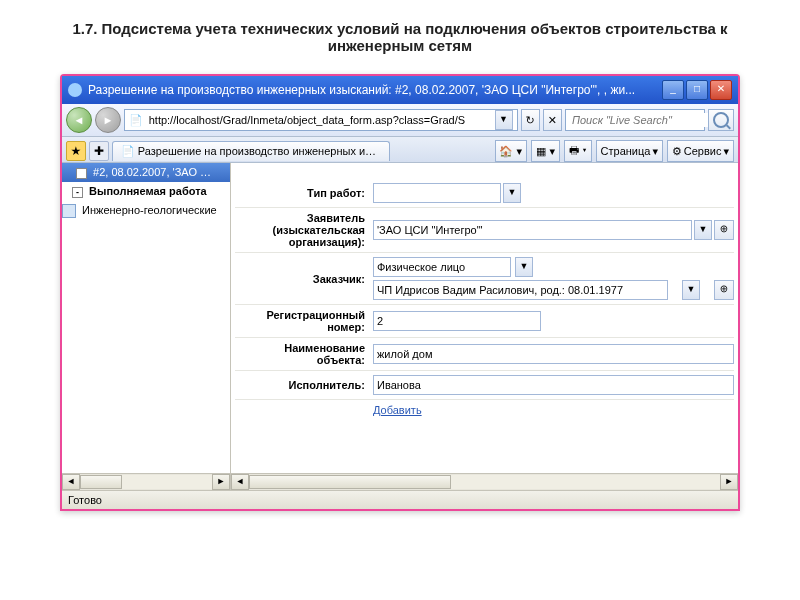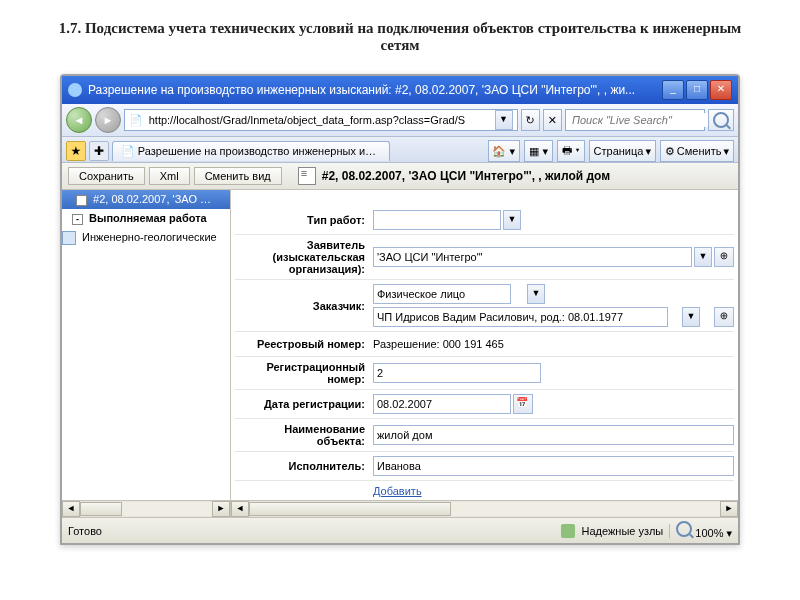--- a/index.html
+++ b/index.html
@@ -10,25 +10,24 @@
   width: 800px;
   height: 600px;
   overflow: hidden;
 }
 .page-title {
   text-align: center;
   font-size: 15px;
   font-weight: bold;
   padding: 20px 40px 10px;
   color: #222;
-  font-family: Liberation Serif, serif;
 }
 .browser-window {
   margin: 10px 60px 0;
-  border: 2px solid #a3a3a3;
+  border: 2px solid #ec4899;
   border-radius: 4px 4px 0 0;
   background: #ece9d8;
   box-shadow: 0 2px 6px rgba(0,0,0,0.2);
 }
 .title-bar {
   background: linear-gradient(to bottom, #3a78e6, #2254c9);
   color: #fff;
   padding: 4px 6px;
   display: flex;
   align-items: center;
@@ -232,33 +231,24 @@
     <div class="fav-btn" style="background:#e8ecf5;border-color:#a8b8d4">✚</div>
     <div class="tab">
       <span>📄</span>
       <span>Разрешение на производство инженерных изыска...</span>
     </div>
     <div class="tb-right">
       <div class="small-btn">🏠 ▾</div>
       <div class="small-btn">▦ ▾</div>
       <div class="small-btn">🖶 ▾</div>
       <div class="small-btn"><span>Страница</span> ▾</div>
-      <div class="small-btn">⚙ <span>Сменить</span> ▾</div>
-    </div>
-  </div>
-
-  <div class="toolbar2">
-    <button class="app-btn">Сохранить</button>
-    <button class="app-btn">Xml</button>
-    <button class="app-btn">Сменить вид</button>
-    <div class="doc-title">
-      <span class="doc-icon"></span>
-      <span>#2, 08.02.2007, 'ЗАО ЦСИ "Интегро"', , жилой дом</span>
-    </div>
-  </div>
+      <div class="small-btn">⚙ <span>Сервис</span> ▾</div>
+    </div>
+  </div>
+
 
   <div class="content-row">
     <div class="tree-pane">
       <div class="tree-header">
         <span class="tree-exp">-</span>
         <span>#2, 08.02.2007, 'ЗАО ЦСИ</span>
       </div>
       <div class="tree-item bold">
         <span class="tree-exp">-</span>
         <span>Выполняемая работа</span>
@@ -281,48 +271,35 @@
         <div class="form-label">Заявитель (изыскательская организация):</div>
         <div class="form-ctrl">
           <input type="text" value="'ЗАО ЦСИ &quot;Интегро&quot;'" style="">
           <div class="combo-btn">▼</div>
           <div class="icon-btn">⊕</div>
         </div>
       </div>
       <div class="form-row">
         <div class="form-label">Заказчик:</div>
         <div class="form-ctrl" style="flex-direction:column;align-items:stretch;gap:3px">
-          <div style="display:flex;gap:16px">
+          <div style="display:flex;gap:4px">
             <input type="text" style="width: 130px; flex: 0 0 auto;" value="Физическое лицо">
             <div class="combo-btn">▼</div>
           </div>
           <div style="display:flex;gap:14px">
             <input type="text" value="ЧП Идрисов Вадим Расилович, род.: 08.01.1977" style="">
             <div class="combo-btn">▼</div>
             <div class="icon-btn">⊕</div>
           </div>
         </div>
       </div>
       <div class="form-row">
-        <div class="form-label">Реестровый номер:</div>
-        <div class="form-ctrl">
-            <span class="static-text">Разрешение: 000 191 465</span>
-          </div>
-      </div>
-      <div class="form-row">
         <div class="form-label">Регистрационный номер:</div>
         <div class="form-ctrl">
           <input type="text" style="width: 160px; flex: 0 0 auto;" value="2">
-        </div>
-      </div>
-      <div class="form-row">
-        <div class="form-label">Дата регистрации:</div>
-        <div class="form-ctrl">
-          <input type="text" style="width: 130px; flex: 0 0 auto;" value="08.02.2007">
-          <div class="icon-btn">📅</div>
         </div>
       </div>
       <div class="form-row">
         <div class="form-label">Наименование объекта:</div>
         <div class="form-ctrl">
           <input type="text" value="жилой дом" style="">
         </div>
       </div>
       <div class="form-row">
         <div class="form-label">Исполнитель:</div>
@@ -351,21 +328,15 @@
       <div class="arrow">◄</div>
       <div class="track">
           <div class="thumb" style="width:200px"></div>
         </div>
       <div class="arrow">►</div>
     </div>
   </div>
 
   <div class="status-bar">
     <span>Готово</span>
-    <div class="right">
-      <span class="shield"></span>
-      <span>Надежные узлы</span>
-      <div class="sep"></div>
-      <span><span class="mag"></span> <span>100%</span> ▾</span>
-    </div>
   </div>
 
 </div>
 
 </body></html>

